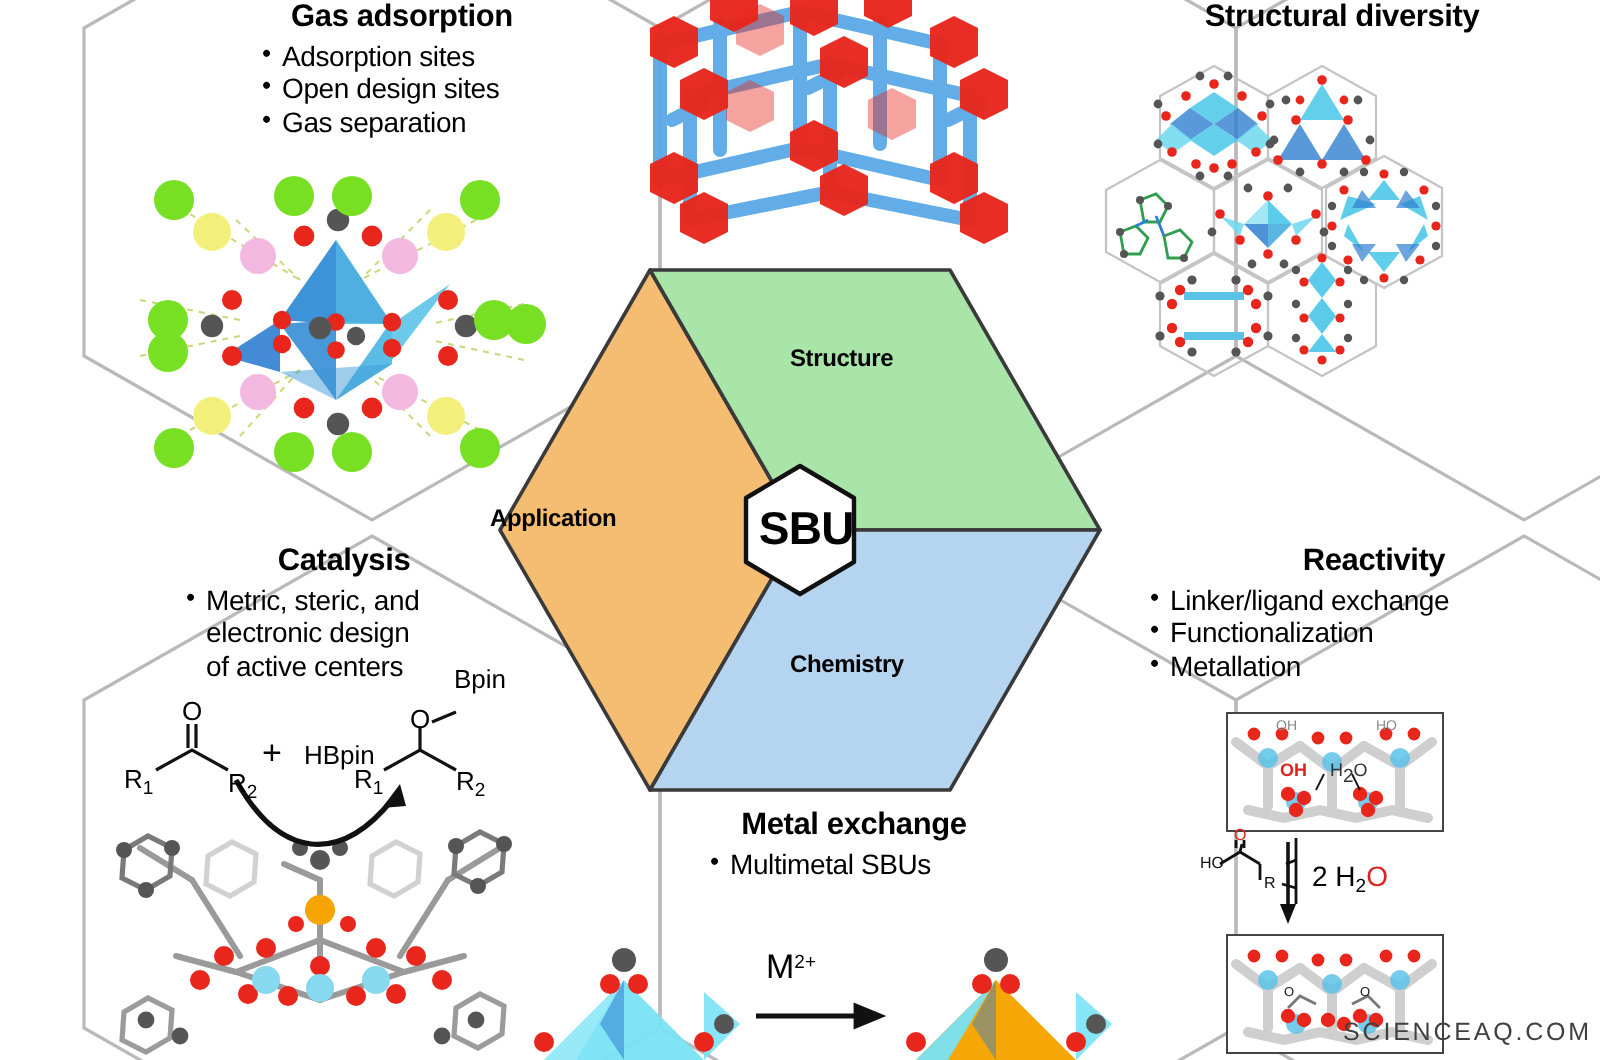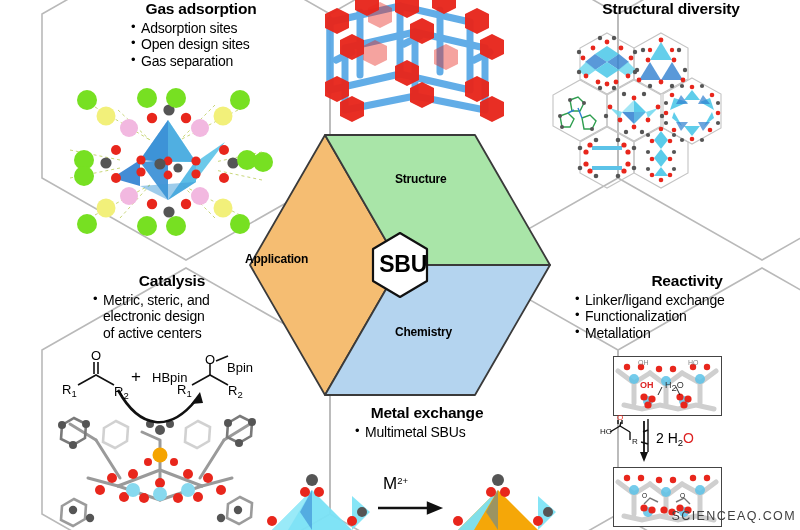--- a/index.html
+++ b/index.html
@@ -669,21 +669,21 @@
   </div>
   <div class="chem big" style="left:131px;top:367px;">
     <span>+</span>
   </div>
   <div class="chem" style="left:152px;top:370px;">
     <span>HBpin</span>
   </div>
   <div class="chem" style="left:205px;top:352px;">
     <span>O</span>
   </div>
-  <div class="chem" style="left:227px;top:360px;">
+  <div class="chem" style="left:227px;top:332px;">
     <span>Bpin</span>
   </div>
   <div class="chem" style="left:177px;top:382px;">
     <span>R</span><span class="sub">1</span>
   </div>
   <div class="chem" style="left:228px;top:383px;">
     <span>R</span><span class="sub">2</span>
   </div>
 
   <div class="watermark">SCIENCEAQ.COM</div>

